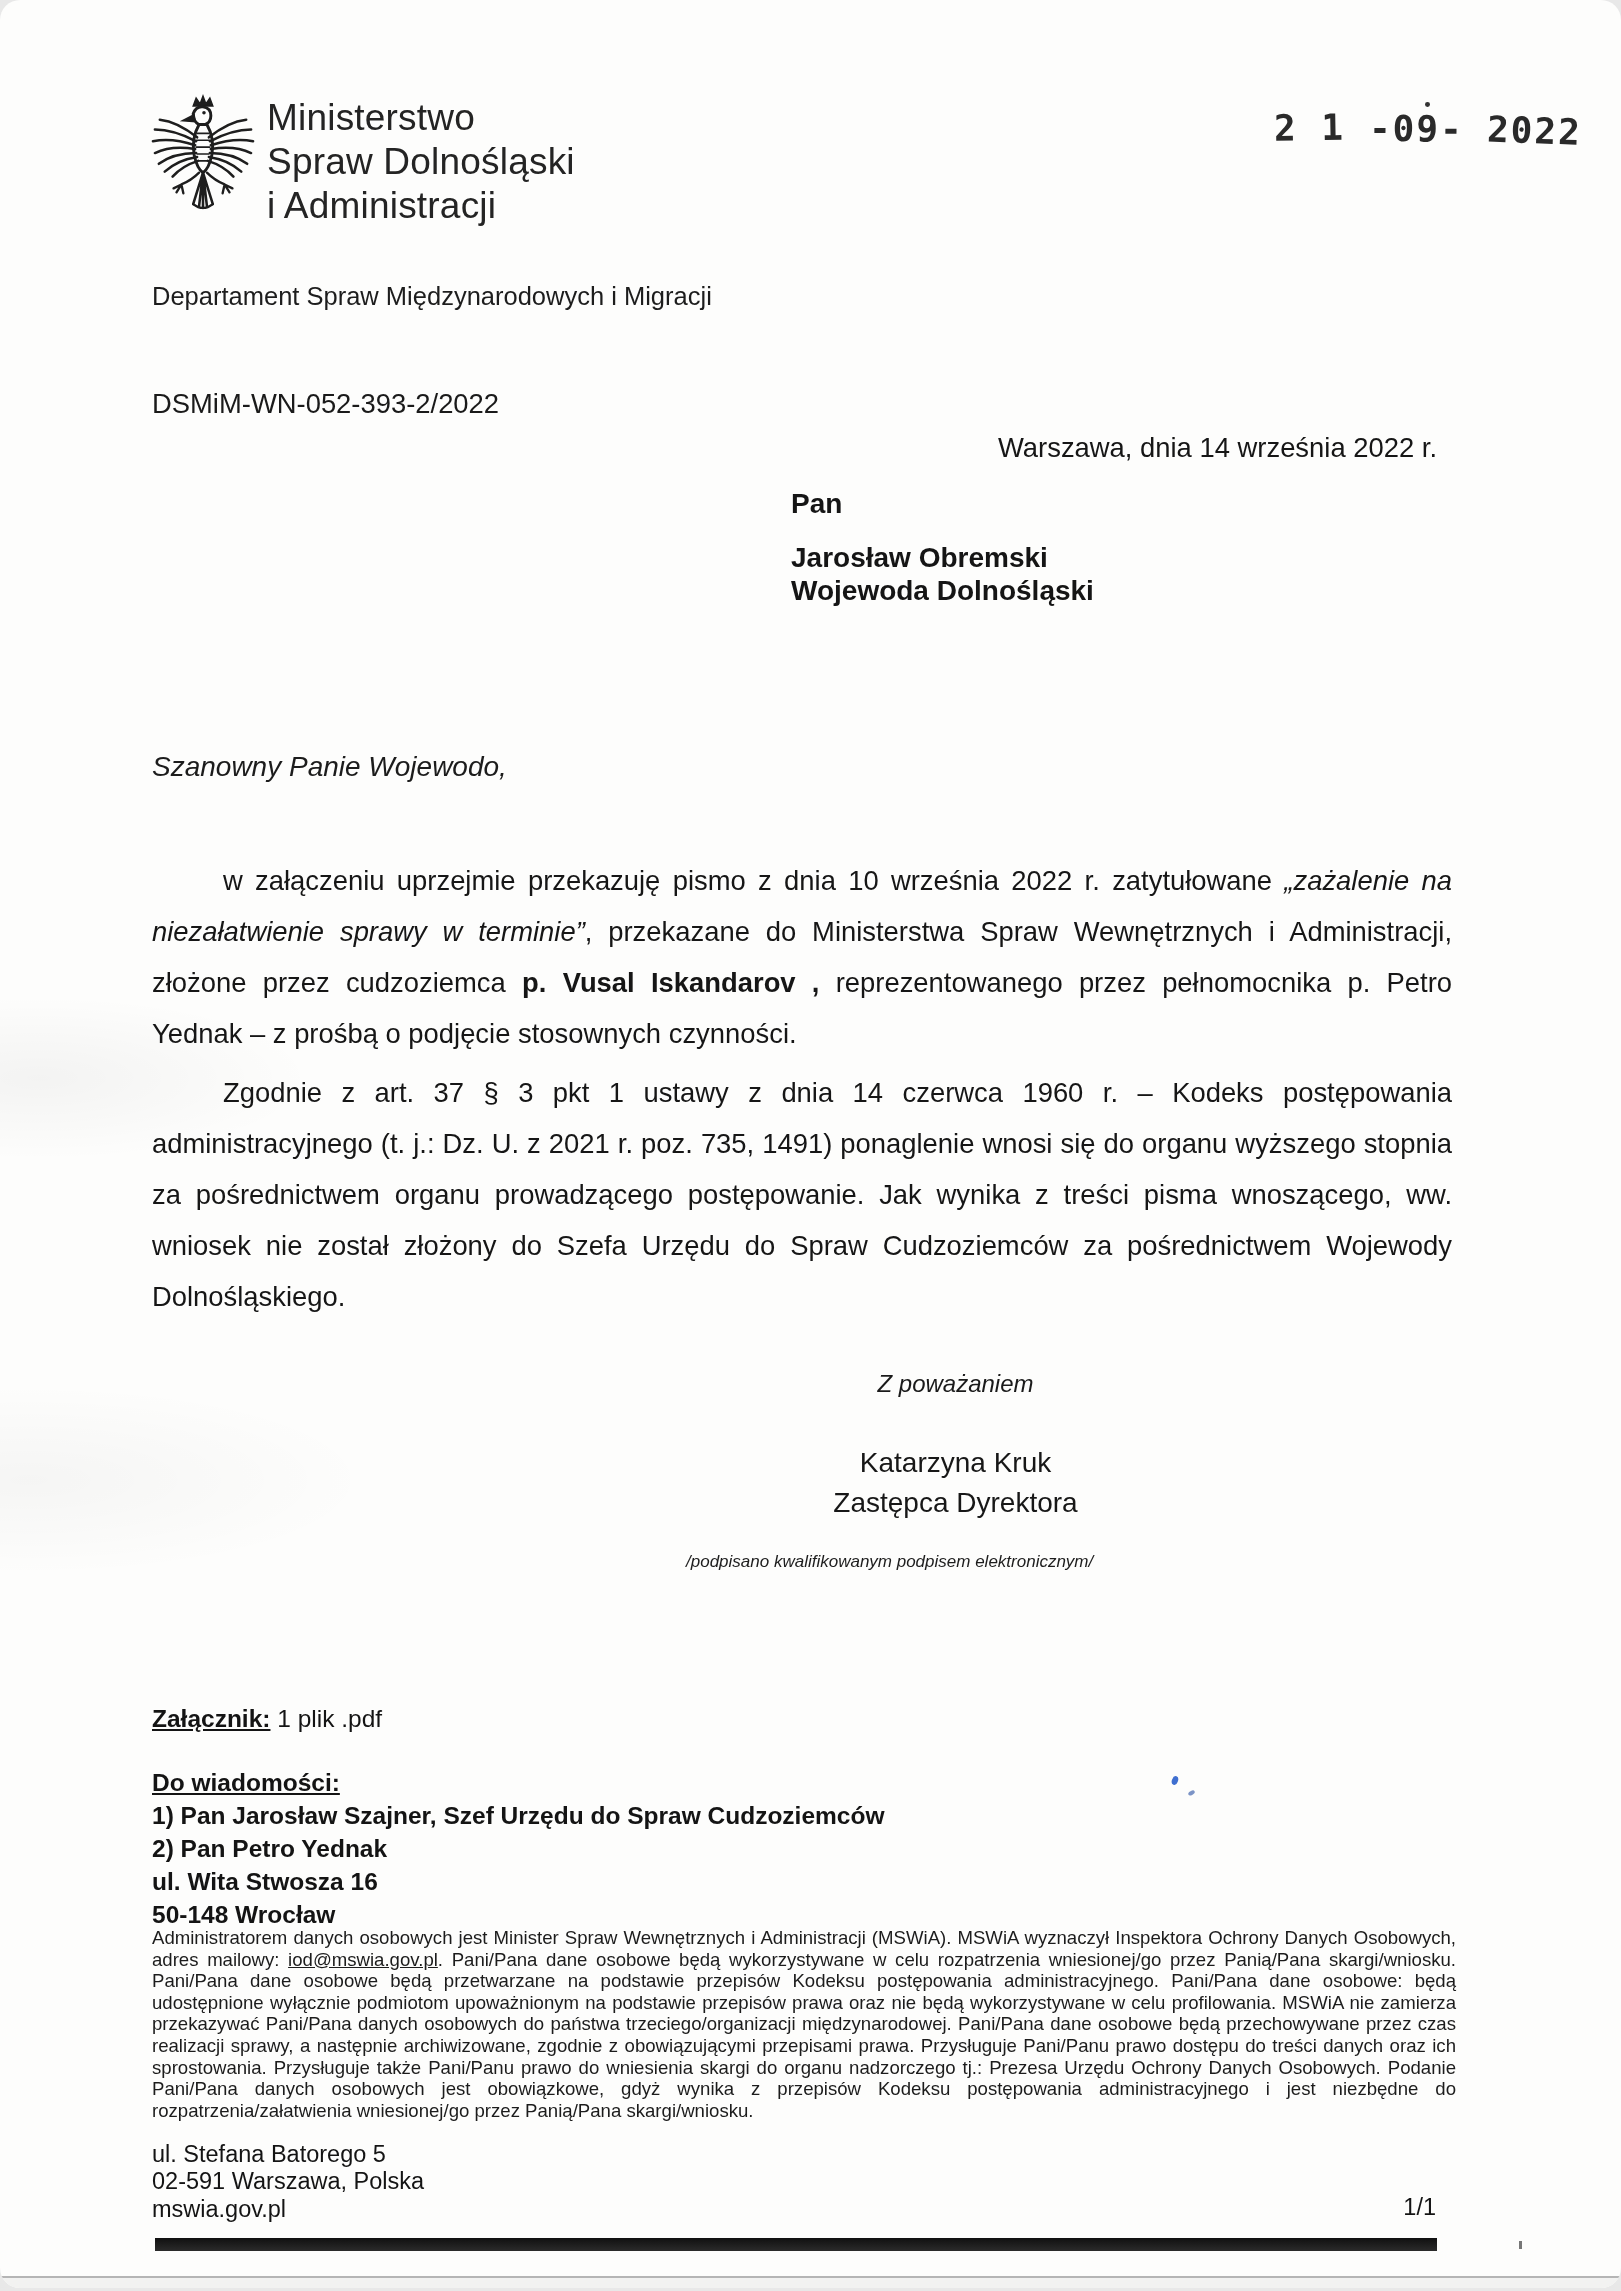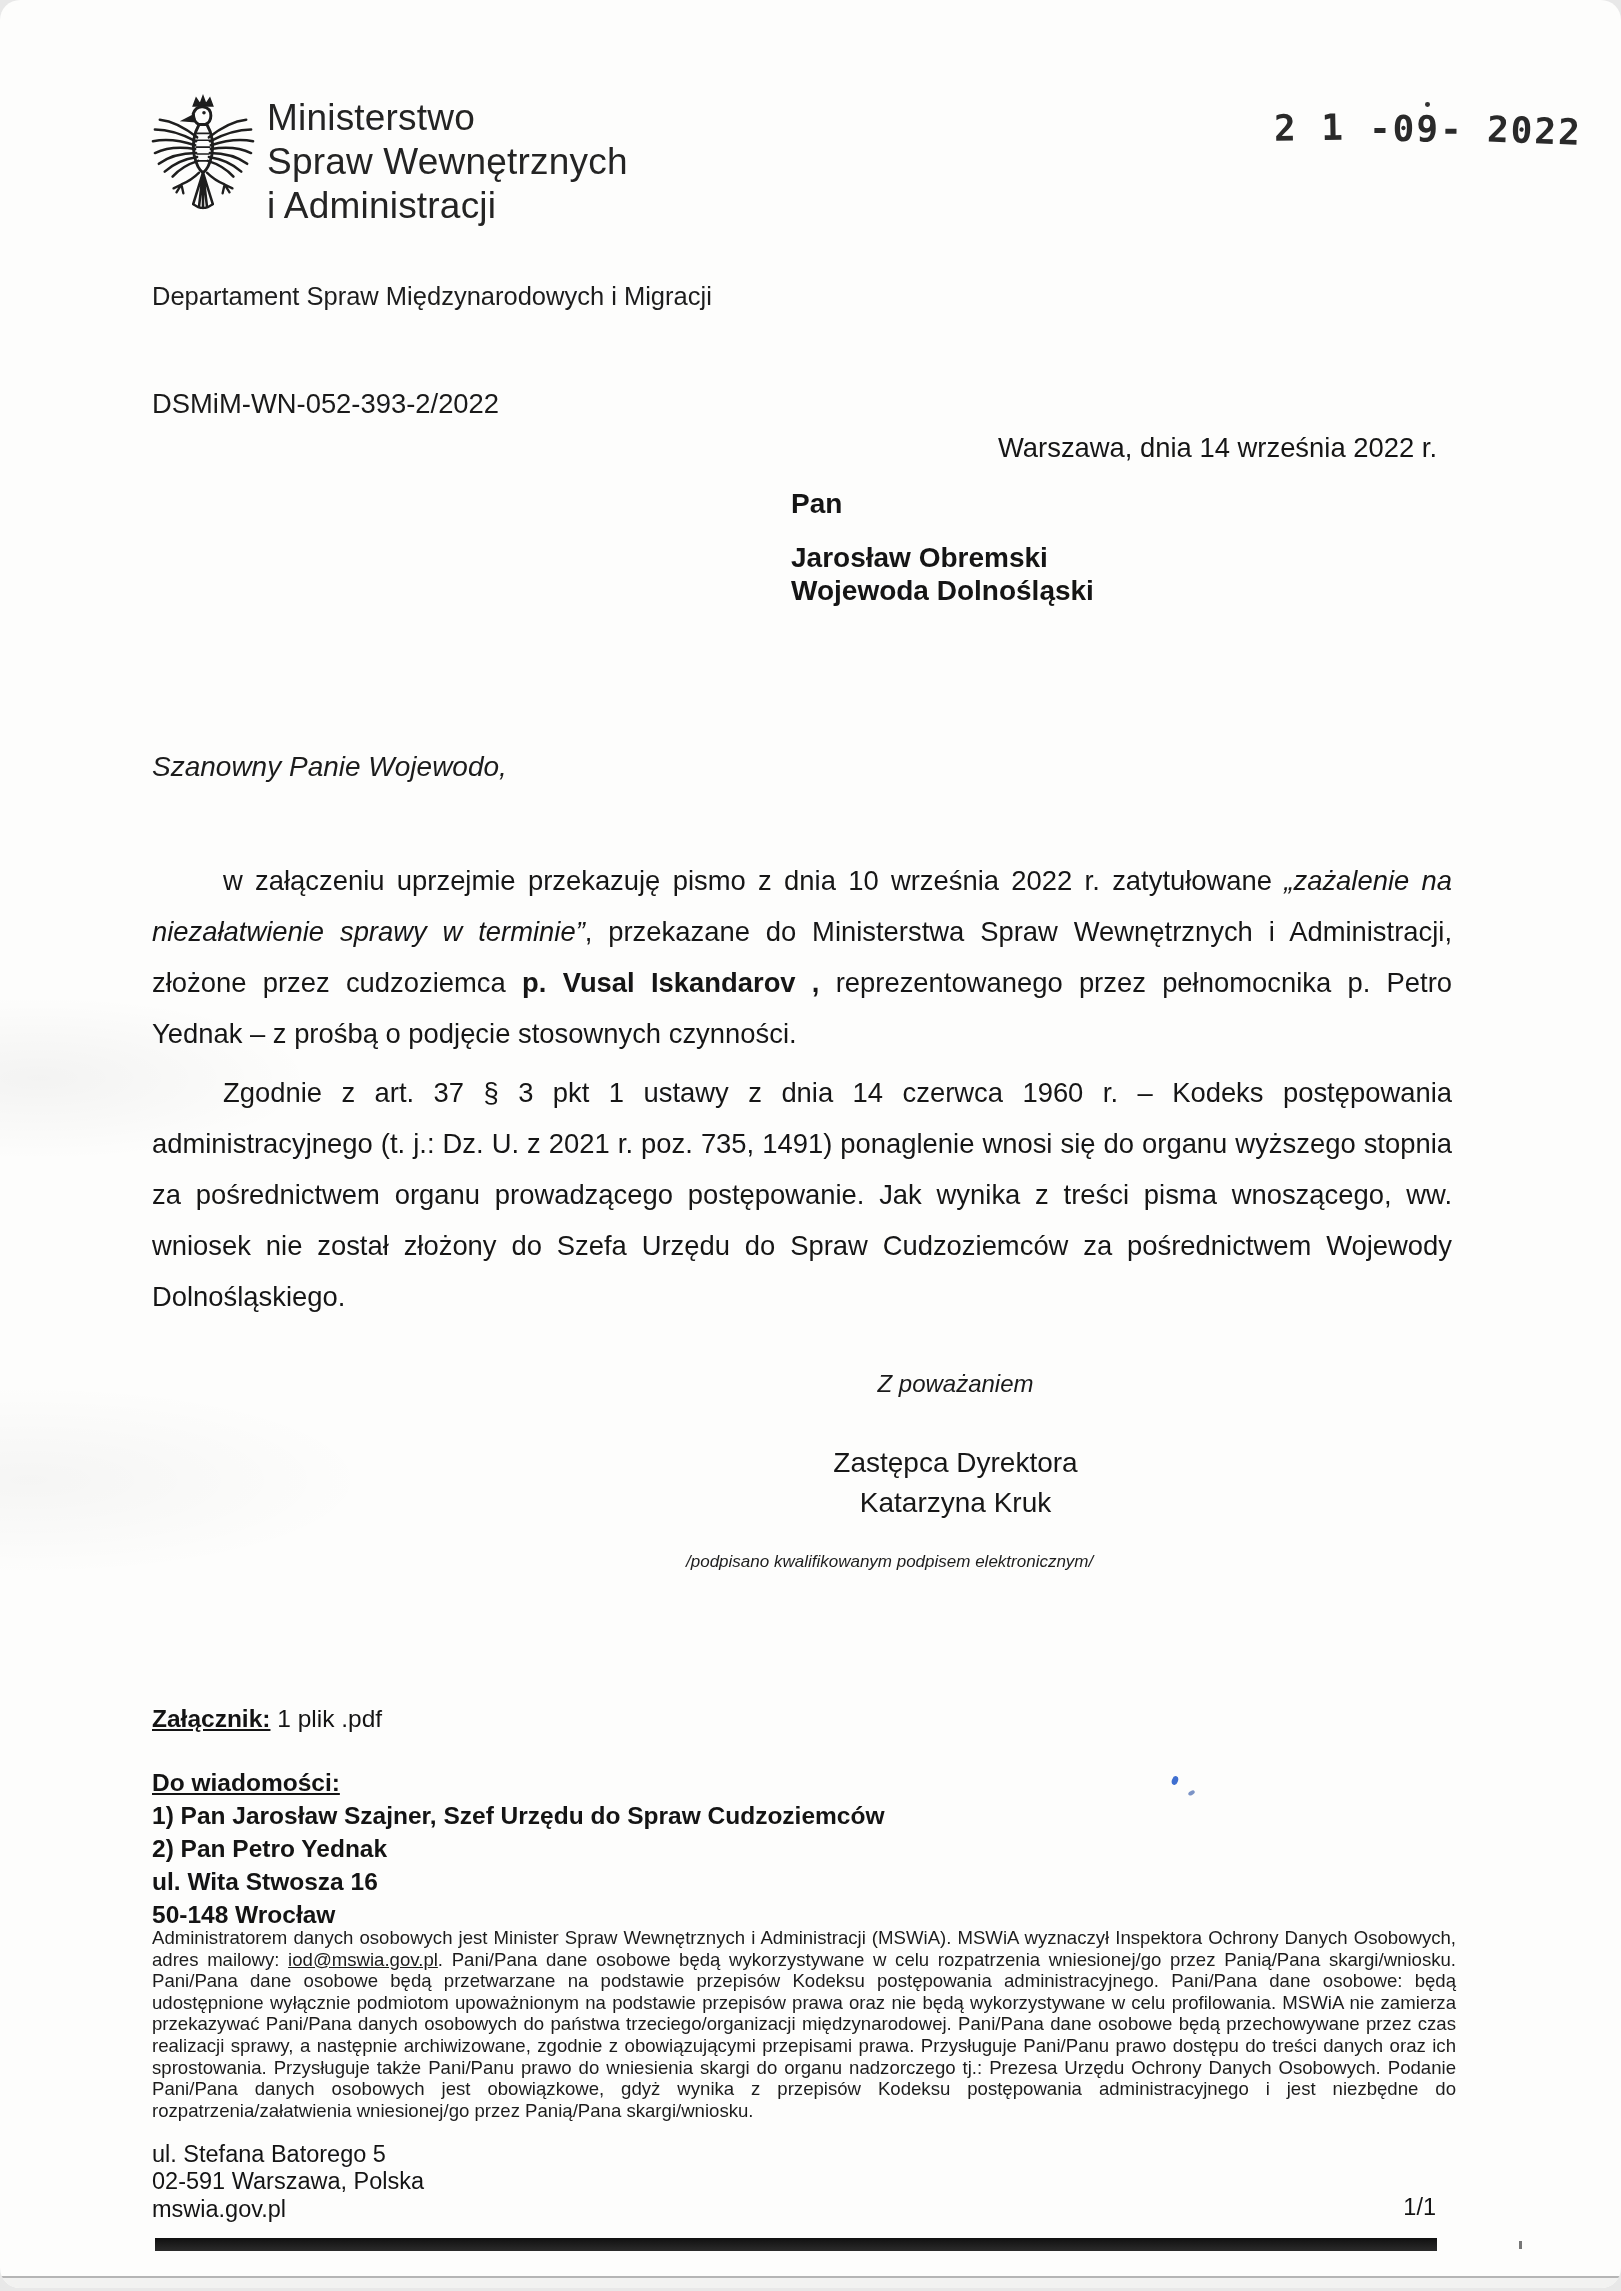--- a/index.html
+++ b/index.html
@@ -104,21 +104,21 @@
       <path d="M50 80 Q42 88 32 92 M32 92 L24 96 M32 92 L27 100 M32 92 L34 101" stroke-width="2.4"></path>
       <path d="M58 80 Q66 88 76 92 M76 92 L84 96 M76 92 L81 100 M76 92 L74 101" stroke-width="2.4"></path>
 
       <path d="M54 80 L44 112 M54 80 L50 114 M54 80 L54 116 M54 80 L58 114 M54 80 L64 112" stroke-width="2.6"></path>
       <path d="M44 112 Q54 120 64 112" stroke-width="2.2"></path>
     </g>
   </svg>
 
   <div class="abs ministry">
     <div>Ministerstwo</div>
-    <div>Spraw Wewnętrznych</div>
+    <div>Spraw Dolnośląski</div>
     <div>i Administracji</div>
   </div>
 
   <div class="abs stamp"><span class="g1">2 1</span> <span class="g2">-09-</span> <span class="g3">2022</span></div>
   <div class="abs stamp-dot"></div>
 
   <div class="abs dept">Departament Spraw Międzynarodowych i Migracji</div>
   <div class="abs refrow-left">DSMiM-WN-052-393-2/2022</div>
   <div class="abs refrow-right">Warszawa, dnia 14 września 2022 r.</div>
 
@@ -130,22 +130,22 @@
 
   <div class="abs greeting">Szanowny Panie Wojewodo,</div>
 
   <div class="abs body-text">
     <p><span class="seg-normal">w załączeniu uprzejmie przekazuję pismo z dnia 10 września 2022 r. zatytułowane </span><span class="seg-italic">„zażalenie na niezałatwienie sprawy w terminie”</span><span class="seg-normal">, przekazane do Ministerstwa Spraw Wewnętrznych i Administracji, złożone przez cudzoziemca </span><span class="seg-bold">p. Vusal Iskandarov ,</span><span class="seg-normal"> reprezentowanego przez pełnomocnika p. Petro Yednak – z prośbą o podjęcie stosownych czynności.</span></p>
     <p><span class="seg-normal">Zgodnie z art. 37 § 3 pkt 1 ustawy z dnia 14 czerwca 1960 r. – Kodeks postępowania administracyjnego (t. j.: Dz. U. z 2021 r. poz. 735, 1491) ponaglenie wnosi się do organu wyższego stopnia za pośrednictwem organu prowadzącego postępowanie. Jak wynika z treści pisma wnoszącego, ww. wniosek nie został złożony do Szefa Urzędu do Spraw Cudzoziemców za pośrednictwem Wojewody Dolnośląskiego.</span></p>
   </div>
 
   <div class="abs closing-phrase">Z poważaniem</div>
   <div class="abs signer">
+    <div>Katarzyna Kruk</div>
     <div>Zastępca Dyrektora</div>
-    <div>Katarzyna Kruk</div>
   </div>
   <div class="abs esign">/podpisano kwalifikowanym podpisem elektronicznym/</div>
 
   <div class="abs attachment"><span class="lbl">Załącznik:</span><span> 1 plik .pdf</span></div>
 
   <div class="abs cc">
     <div class="lbl">Do wiadomości:</div>
     <div>
         <div>1) Pan Jarosław Szajner, Szef Urzędu do Spraw Cudzoziemców</div>
         <div>2) Pan Petro Yednak</div>

